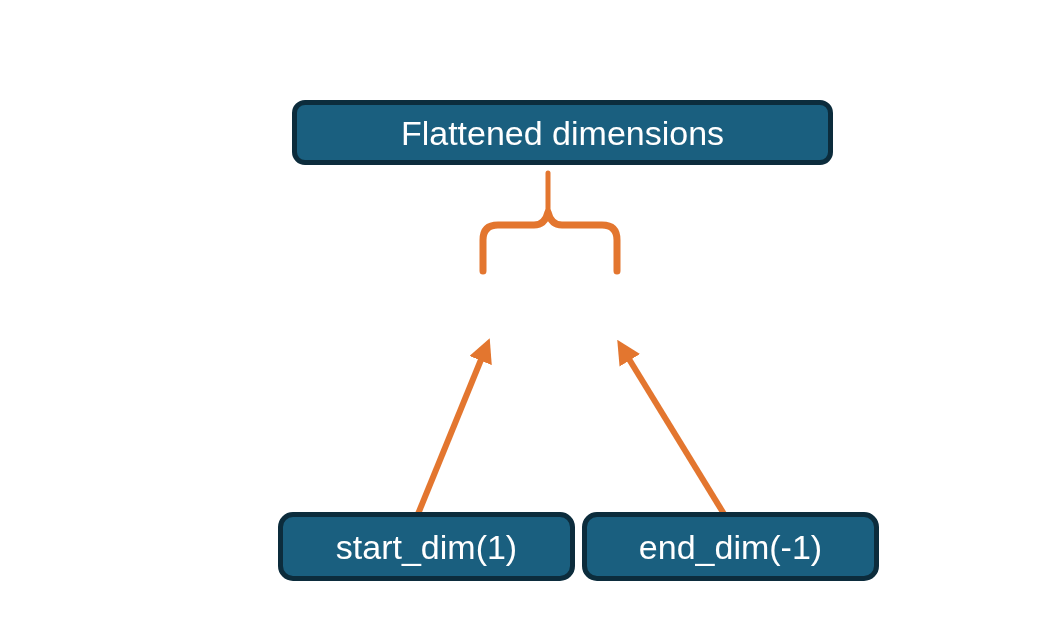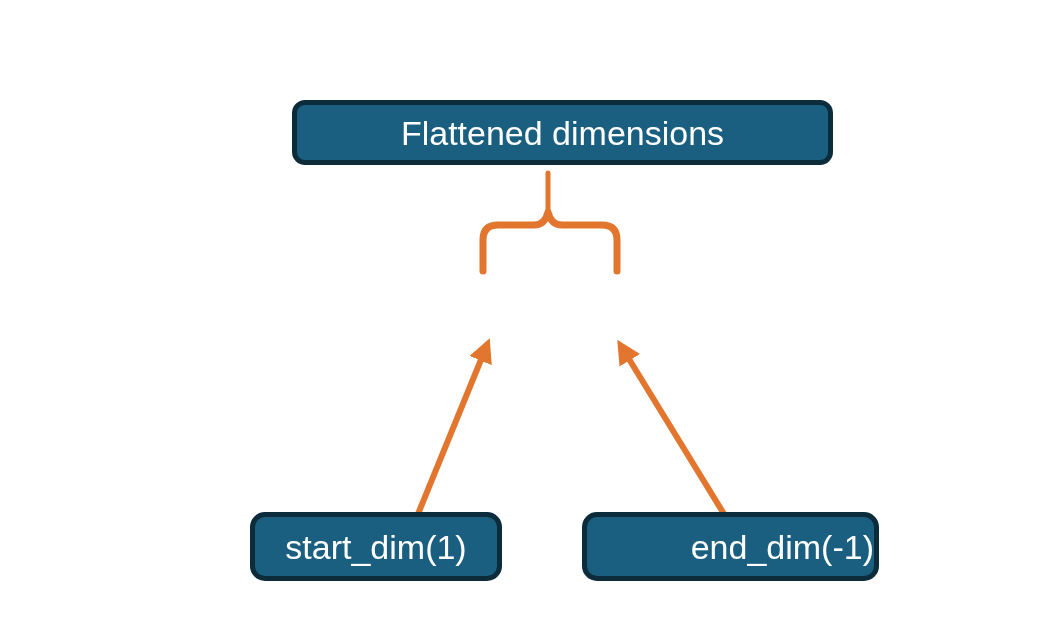--- a/index.html
+++ b/index.html
@@ -53,27 +53,26 @@
   .main-node .node-label {
     padding-top: 16px;
   }
   .small-node {
     top: 512px;
     height: 69px;
     border-radius: 15px;
     font-size: 34px;
   }
   .start-node {
-    left: 250px;
-    width: 252px;
+    left: 278px;
+    width: 297px;
   }
   .end-node {
     left: 582px;
     width: 297px;
-    justify-content: flex-end;
   }
   .orange-stroke {
     stroke: var(--accent, #e3762f);
     fill: none;
   }
   .orange-fill {
     fill: var(--accent, #e3762f);
     stroke: none;
   }
 </style>

